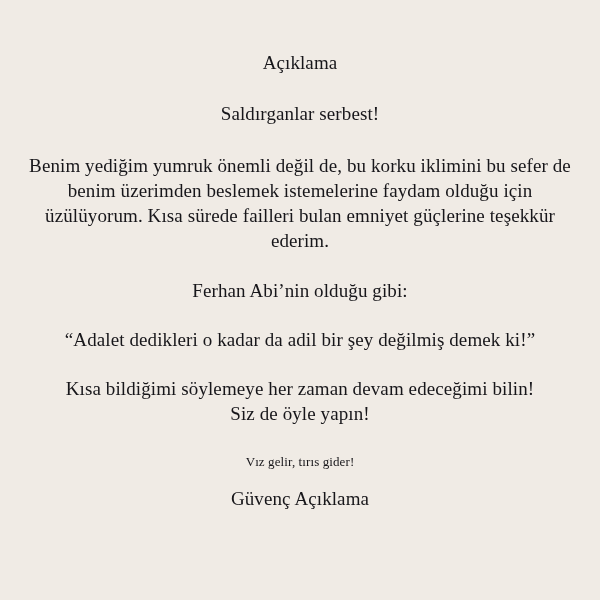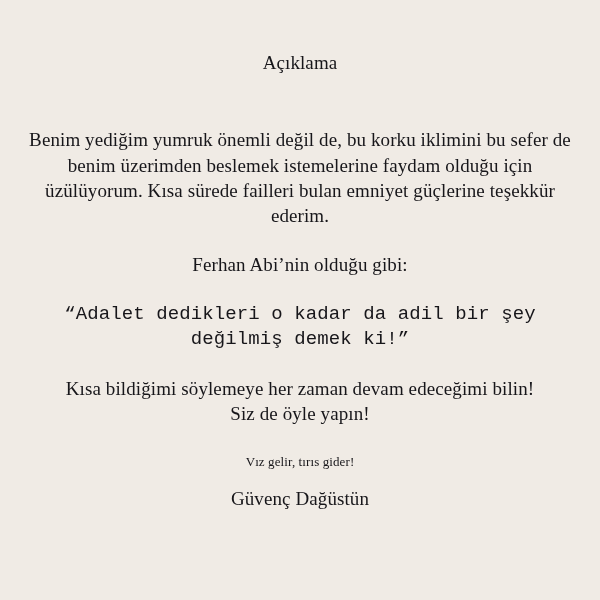--- a/index.html
+++ b/index.html
@@ -44,21 +44,20 @@
     padding: 0 10px;
   }
   .b-ferhan {
     font-size: 19px;
     margin-bottom: 24px;
   }
   .b-quote {
     font-size: 19px;
     margin-bottom: 24px;
     padding: 0 4px;
-    font-family: Liberation Mono, monospace;
   }
   .b-promise {
     font-size: 19px;
     margin-bottom: 26px;
     padding: 0 6px;
   }
   .b-motto {
     font-size: 13px;
     margin-bottom: 16px;
   }
@@ -70,30 +69,31 @@
   }
 </style>
 </head>
 <body>
 
 <div class="page">
 
   <div class="block title">Açıklama</div>
 
   <div class="block b-intro">
+    <span class="line">Saldırganlar serbest!</span>
   </div>
 
   <div class="block b-main">Benim yediğim yumruk önemli değil de, bu korku iklimini bu sefer de benim üzerimden beslemek istemelerine faydam olduğu için üzülüyorum. Kısa sürede failleri bulan emniyet güçlerine teşekkür ederim.</div>
 
   <div class="block b-ferhan">Ferhan Abi’nin olduğu gibi:</div>
 
   <div class="block b-quote">“Adalet dedikleri o kadar da adil bir şey değilmiş demek ki!”</div>
 
   <div class="block b-promise">
     <span class="line">Kısa bildiğimi söylemeye her zaman devam edeceğimi bilin!</span>
     <span class="line">Siz de öyle yapın!</span>
   </div>
 
   <div class="block b-motto">Vız gelir, tırıs gider!</div>
 
-  <div class="block b-sign">Güvenç Dağüstün</div>
+  <div class="block b-sign">Güvenç Açıklama</div>
 
 </div>
 
 </body></html>

